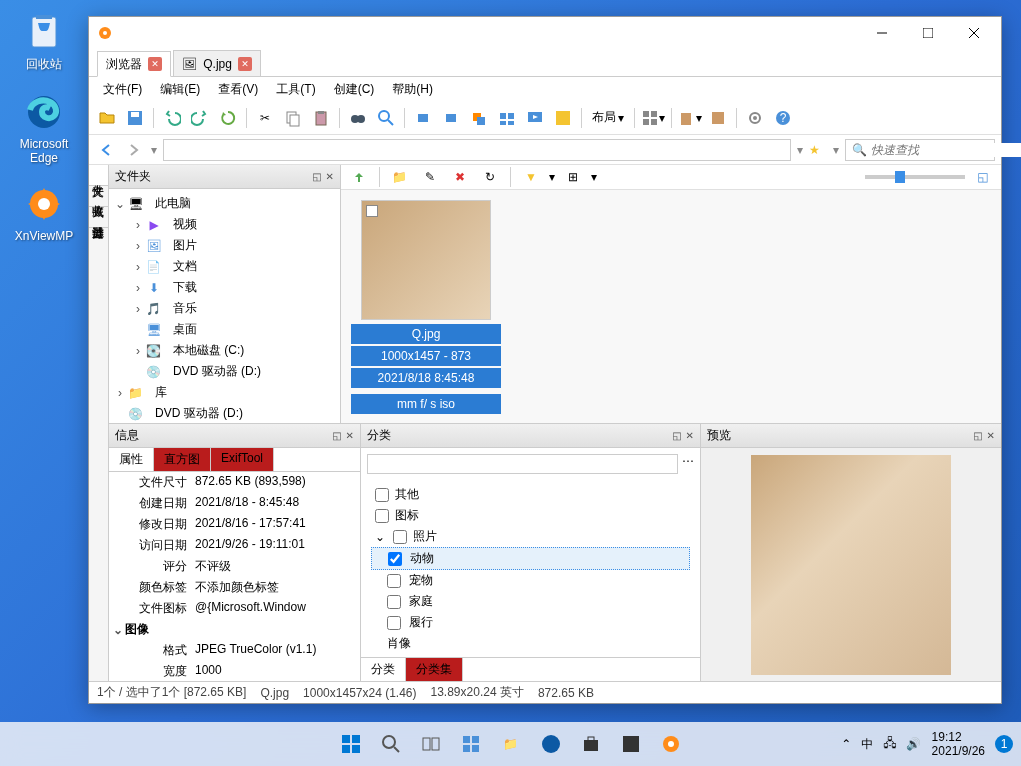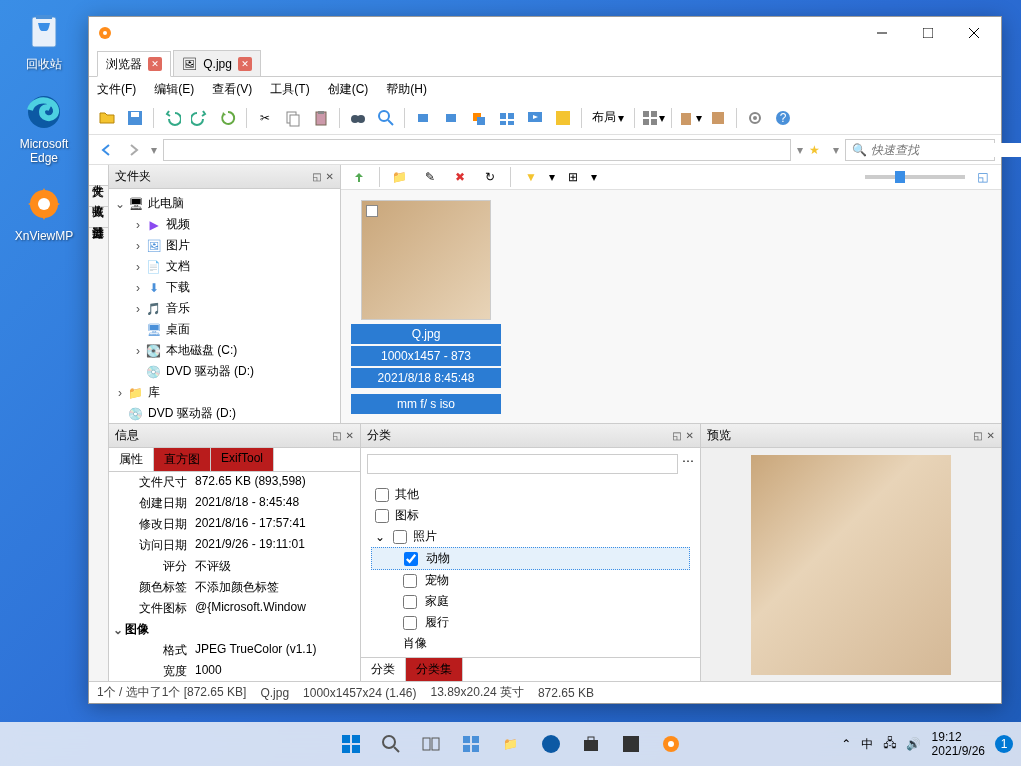--- a/index.html
+++ b/index.html
@@ -17,21 +17,21 @@
 .titlebar .win-controls { display: flex; gap: 0; }
 .titlebar .win-controls div { width: 46px; height: 30px; display: flex; align-items: center; justify-content: center; cursor: pointer; }
 
 
 .tabs { height: 28px; display: flex; align-items: flex-end; padding-left: 8px; gap: 2px; border-bottom: 1px solid #ccc; }
 .tab { height: 26px; padding: 0 8px; display: flex; align-items: center; gap: 6px; border: 1px solid #ccc; border-bottom: none; background: #f0f0f0; cursor: pointer; }
 .tab.active { background: #fff; border-bottom: 1px solid #fff; margin-bottom: -1px; }
 .tab .close { width: 14px; height: 14px; background: #e06b5f; border-radius: 2px; display: flex; align-items: center; justify-content: center; color: white; font-size: 9px; }
 
 
-.menubar { height: 24px; display: flex; align-items: center; padding-left: 0; gap: 2px; }
+.menubar { height: 24px; display: flex; align-items: center; padding-left: 6px; gap: 2px; }
 .menubar span { padding: 3px 8px; cursor: pointer; }
 
 
 .toolbar { height: 34px; display: flex; align-items: center; padding: 0 6px; gap: 4px; border-bottom: 1px solid #e0e0e0; }
 .tb-btn { width: 24px; height: 24px; display: flex; align-items: center; justify-content: center; cursor: pointer; border-radius: 2px; }
 .tb-sep { width: 1px; height: 20px; background: #d0d0d0; margin: 0 2px; }
 .tb-dropdown { display: flex; align-items: center; padding: 2px 4px; cursor: pointer; gap: 2px; }
 
 
 .addressbar { height: 30px; display: flex; align-items: center; padding: 0 6px; gap: 6px; border-bottom: 1px solid #e0e0e0; }
@@ -51,21 +51,21 @@
 
 
 .folder-panel { width: 232px; border-right: 1px solid #ccc; display: flex; flex-direction: column; }
 .panel-header { height: 24px; background: linear-gradient(#f0f0f0, #e0e0e0); border-bottom: 1px solid #ccc; display: flex; align-items: center; justify-content: space-between; padding: 0 6px; }
 .panel-header .controls { display: flex; gap: 4px; }
 .panel-header .controls span { cursor: pointer; font-size: 10px; color: #555; }
 .tree { flex: 1; overflow: auto; padding: 4px; }
 .tree-item { display: flex; align-items: center; padding: 2px 0; cursor: pointer; }
 .tree-caret { width: 14px; text-align: center; color: #555; }
 .tree-icon { width: 18px; text-align: center; }
-.tree-label { margin-left: 3px; }
+.tree-label { margin-left: 10px; }
 .ind1 { padding-left: 18px; }
 
 
 .thumb-area { flex: 1; display: flex; flex-direction: column; }
 .thumb-toolbar { height: 28px; display: flex; align-items: center; padding: 0 6px; gap: 6px; border-bottom: 1px solid #e0e0e0; }
 .slider { flex: 0 0 100px; height: 4px; background: #ccc; position: relative; margin-left: auto; }
 .slider-thumb { position: absolute; left: 30%; top: -4px; width: 10px; height: 12px; background: #3a8ee6; }
 .thumbs { flex: 1; padding: 10px; background: #f8f8f8; }
 .thumb-card { width: 150px; display: inline-block; }
 .thumb-img { width: 130px; height: 120px; border: 1px solid #ccc; background: linear-gradient(135deg,#c9a67a,#e8d4b8); margin: 0 auto 4px; position: relative; }
@@ -88,21 +88,21 @@
 .info-key { width: 80px; text-align: right; padding-right: 8px; }
 .info-val { flex: 1; }
 .info-group { display: flex; align-items: center; padding: 2px 2px; font-weight: bold; }
 
 .cat-search { padding: 6px; display: flex; gap: 4px; }
 .cat-search input { flex: 1; border: 1px solid #ccc; padding: 2px 6px; }
 .cat-tree { flex: 1; overflow: auto; padding: 4px 10px; }
 .cat-item { display: flex; align-items: center; padding: 2px 4px; gap: 6px; cursor: pointer; }
 .cat-item input[type=checkbox] { width: 14px; height: 14px; }
 .cat-item.selected { background: #e5f1fb; border: 1px dotted #3a8ee6; }
-.cat-item.ind { padding-left: 32px; gap: 8px; }
+.cat-item.ind { padding-left: 16px; gap: 8px; }
 .cat-tabs { height: 24px; display: flex; border-top: 1px solid #ccc; }
 
 .preview-img { flex: 1; display: flex; align-items: center; justify-content: center; background: #f0f0f0; }
 .preview-img .img { width: 200px; height: 220px; background: linear-gradient(135deg,#c9a67a 0%,#e8d4b8 40%,#d4b896 100%); }
 
 
 .statusbar { height: 22px; border-top: 1px solid #ccc; display: flex; align-items: center; padding: 0 8px; gap: 14px; font-size: 11px; color: #444; }
 
 
 .taskbar { position: absolute; bottom: 0; left: 0; right: 0; height: 44px; background: rgba(240,242,248,0.85); backdrop-filter: blur(10px); display: flex; align-items: center; justify-content: center; }

